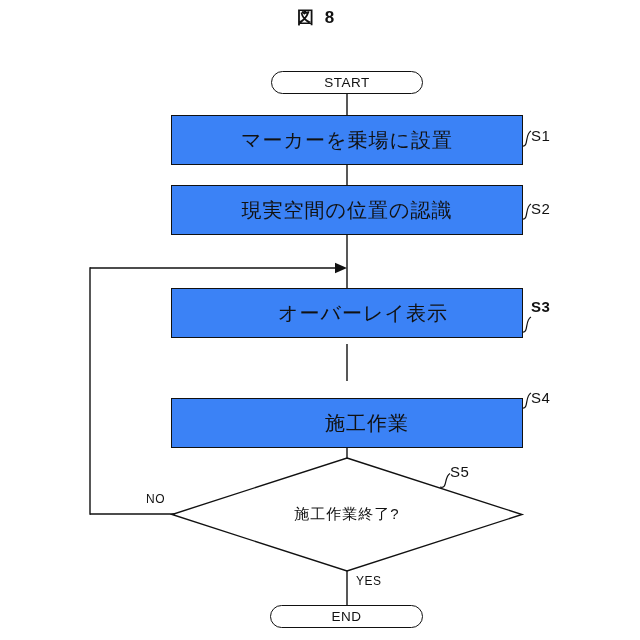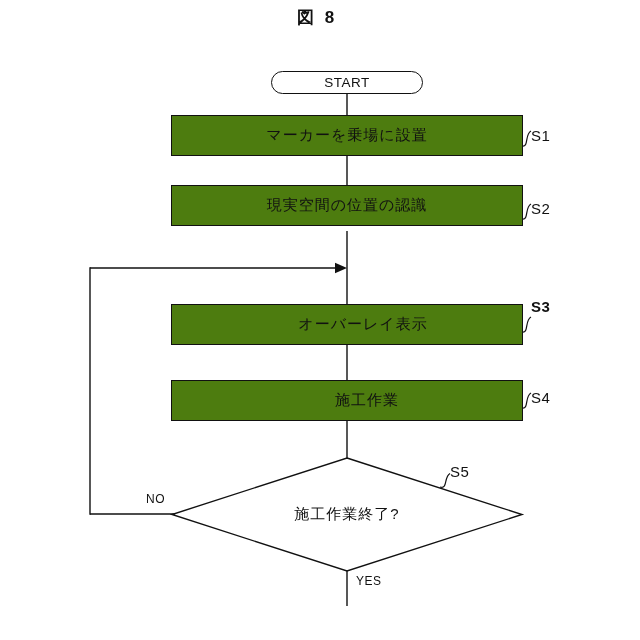--- a/index.html
+++ b/index.html
@@ -44,34 +44,34 @@
     justify-content: center;
     font-size: 13.5px;
     letter-spacing: 0.5px;
   }
   .terminal.start { left: 271px; top: 57px; width: 152px; height: 23px; margin-top: 14px; }
   .terminal.end   { left: 270px; top: 605px; width: 153px; height: 23px; }
   .process {
     position: absolute;
     left: 171px;
     width: 352px;
-    height: 41px;
+    height: 50px;
     box-sizing: border-box;
     border: 1.6px solid #111111;
-    background: #4d7c0f;
+    background: #3b82f6;
     display: flex;
     align-items: center;
     justify-content: center;
-    font-size: 15px;
+    font-size: 20px;
     letter-spacing: 1px;
   }
   .pbox-s1 { top: 115px; }
   .pbox-s2 { top: 185px; text-align: right; }
-  .pbox-s3 { top: 304px; padding-left: 32px; }
-  .pbox-s4 { top: 380px; padding-left: 40px; }
+  .pbox-s3 { top: 288px; padding-left: 32px; }
+  .pbox-s4 { top: 398px; padding-left: 40px; }
   .steplabel {
     position: absolute;
     font-size: 15px;
     letter-spacing: 0.5px;
   }
   .slab-s1 { left: 531px; top: 127px; }
   .slab-s2 { left: 531px; top: 200px; }
   .slab-s3 { left: 531px; top: 298px; font-weight: bold; }
   .slab-s4 { left: 531px; top: 389px; text-align: right; }
   .slab-s5 { left: 450px; top: 463px; }
@@ -134,14 +134,15 @@
   <div class="steplabel slab-s2">S2</div>
   <div class="steplabel slab-s3">S3</div>
   <div class="steplabel slab-s4">S4</div>
   <div class="steplabel slab-s5">S5</div>
 
   <div class="decision-text">施工作業終了?</div>
 
   <div class="branch no">NO</div>
   <div class="branch yes">YES</div>
 
+  <div class="terminal end">END</div>
 
 </div>
 
 </body></html>

